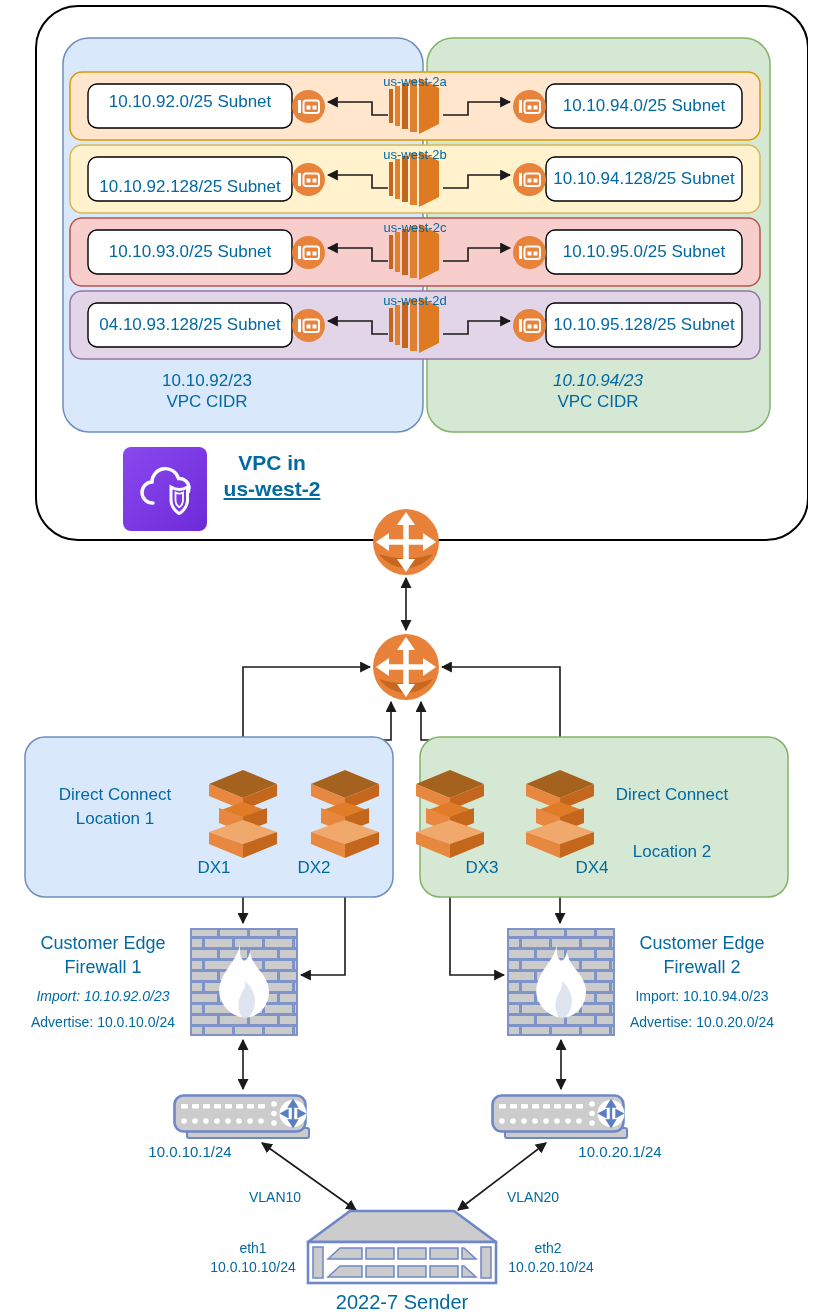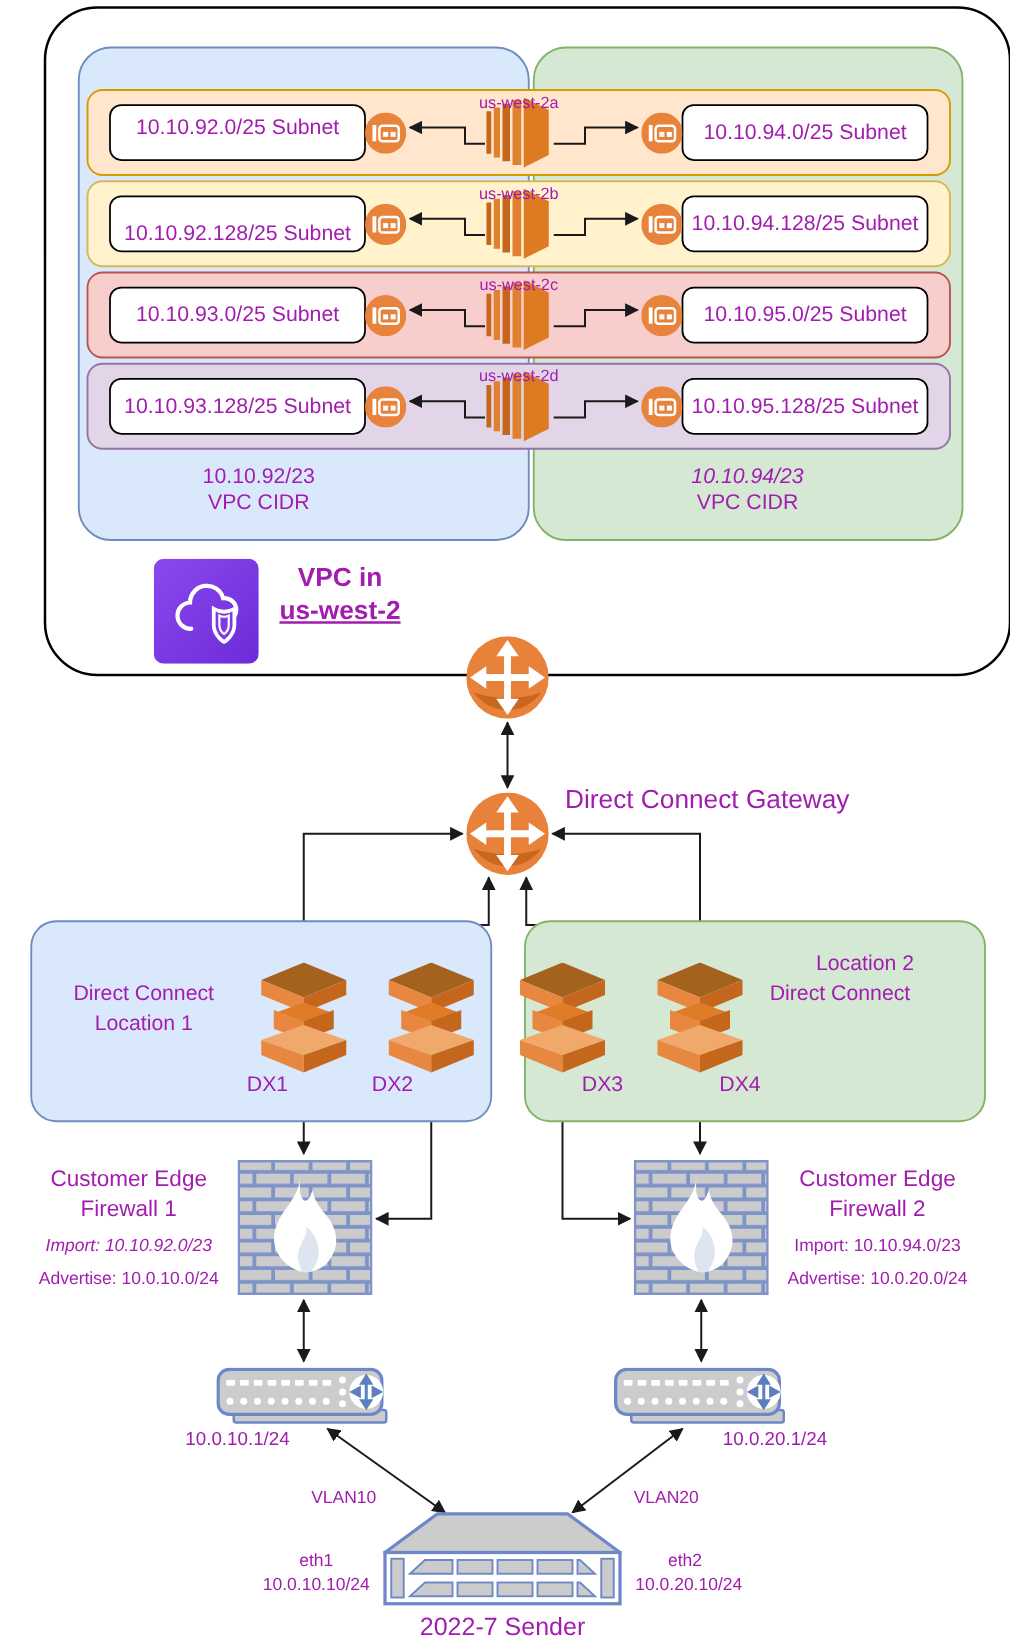--- a/index.html
+++ b/index.html
@@ -1,17 +1,17 @@
 <!DOCTYPE html>
 <html><head>
 <meta charset="utf-8">
 <style>
   html,body{margin:0;padding:0;background:#fff;}
   #stage{position:relative;width:808px;height:1316px;background:#fff;overflow:hidden;
-         font-family:"Liberation Sans","DejaVu Sans",sans-serif;color:#a21caf;}
+         font-family:"Liberation Sans","DejaVu Sans",sans-serif;color:#0369a1;}
   #stage svg.canvas{position:absolute;left:0;top:0;}
   .lbl{position:absolute;transform:translateX(-50%);white-space:nowrap;text-align:center;line-height:1.15;}
   .lbl-l{position:absolute;white-space:nowrap;line-height:1.15;}
   .s13{font-size:13px;}
   .s14{font-size:14px;}
   .s15{font-size:15px;}
   .s17{font-size:17px;}
   .s18{font-size:18px;}
   .s20{font-size:20px;}
   .s21{font-size:21px;}
@@ -237,37 +237,36 @@
 <div class="lbl s13" style="left:415px;top:148px;">us-west-2b</div>
 <div class="lbl s13" style="left:415px;top:221px;">us-west-2c</div>
 <div class="lbl s13" style="left:415px;top:294px;">us-west-2d</div>
 
 <div class="lbl s17" style="left:190px;top:92px;text-align:right;">10.10.92.0/25 Subnet</div>
 <div class="lbl s17" style="left:644px;top:96px;">10.10.94.0/25 Subnet</div>
 <div class="lbl s17" style="left:190px;top:177px;">10.10.92.128/25 Subnet</div>
 <div class="lbl s17" style="left:644px;top:169px;">10.10.94.128/25 Subnet</div>
 <div class="lbl s17" style="left:190px;top:242px;">10.10.93.0/25 Subnet</div>
 <div class="lbl s17" style="left:644px;top:242px;">10.10.95.0/25 Subnet</div>
-<div class="lbl s17" style="left:190px;top:315px;">10.10.93.128/25 Subnet</div>
+<div class="lbl s17" style="left:190px;top:315px;">04.10.93.128/25 Subnet</div>
 <div class="lbl s17" style="left:644px;top:315px;">10.10.95.128/25 Subnet</div>
 
 <div class="lbl s17" style="left:207px;top:371px;">10.10.92/23</div>
 <div class="lbl s17" style="left:207px;top:392px;">VPC CIDR</div>
 <div class="lbl s17" style="left:598px;top:371px;font-style:italic;">10.10.94/23</div>
 <div class="lbl s17" style="left:598px;top:392px;">VPC CIDR</div>
 
 <div class="lbl s21 b" style="left:272px;top:451px;">VPC in</div>
 <div class="lbl s21 b" style="left:272px;top:477px;text-decoration:underline;">us-west-2</div>
 
-<div class="lbl-l s21" style="left:452px;top:628px;">Direct Connect Gateway</div>
 
 <div class="lbl s17" style="left:115px;top:785px;">Direct Connect</div>
 <div class="lbl s17" style="left:115px;top:809px;">Location 1</div>
 <div class="lbl s17" style="left:672px;top:785px;">Direct Connect</div>
-<div class="lbl s17" style="left:672px;top:761px;margin-left:20px;">Location 2</div>
+<div class="lbl s17" style="left:672px;top:842px;">Location 2</div>
 
 <div class="lbl s17" style="left:196px;top:858px;padding-left:36px;">DX1</div>
 <div class="lbl s17" style="left:314px;top:858px;">DX2</div>
 <div class="lbl s17" style="left:482px;top:858px;">DX3</div>
 <div class="lbl s17" style="left:592px;top:858px;">DX4</div>
 
 <div class="lbl s18" style="left:103px;top:933px;">Customer Edge</div>
 <div class="lbl s18" style="left:103px;top:957px;">Firewall 1</div>
 <div class="lbl s14" style="left:103px;top:988px;font-style:italic;">Import: 10.10.92.0/23</div>
 <div class="lbl s14" style="left:103px;top:1014px;">Advertise: 10.0.10.0/24</div>

